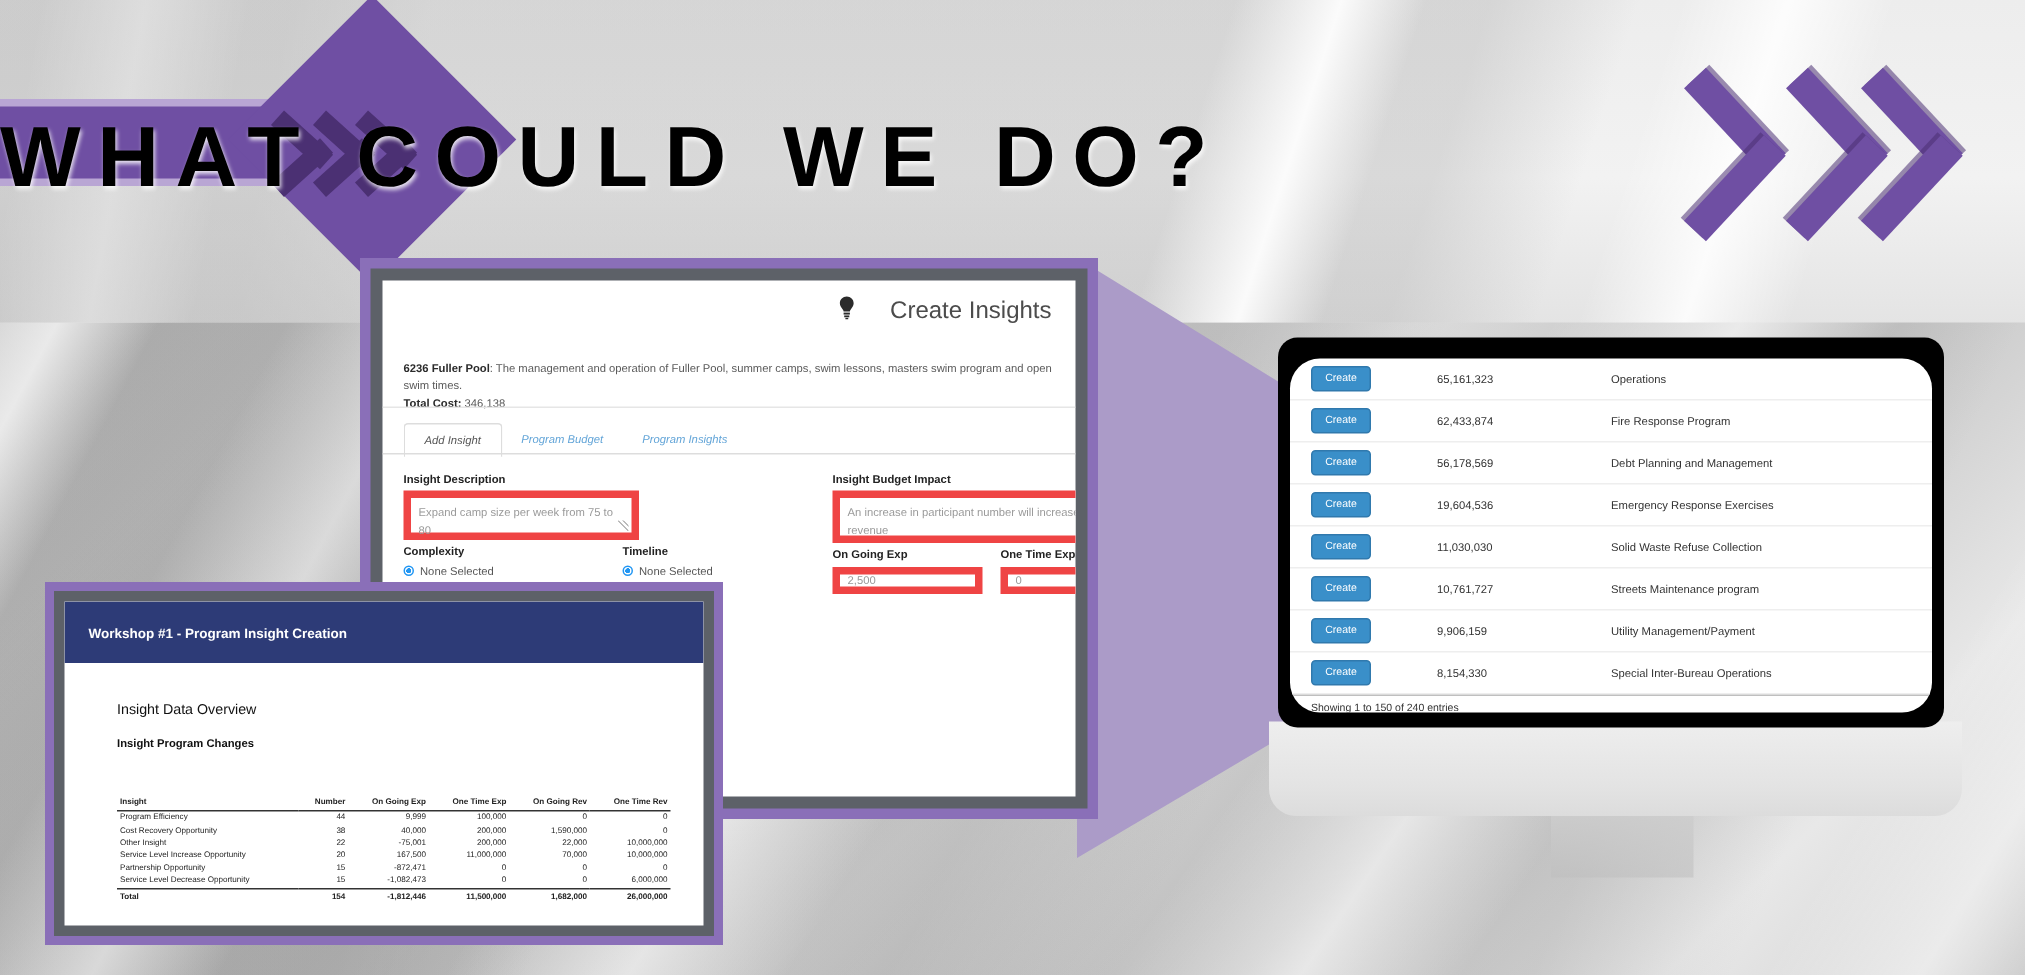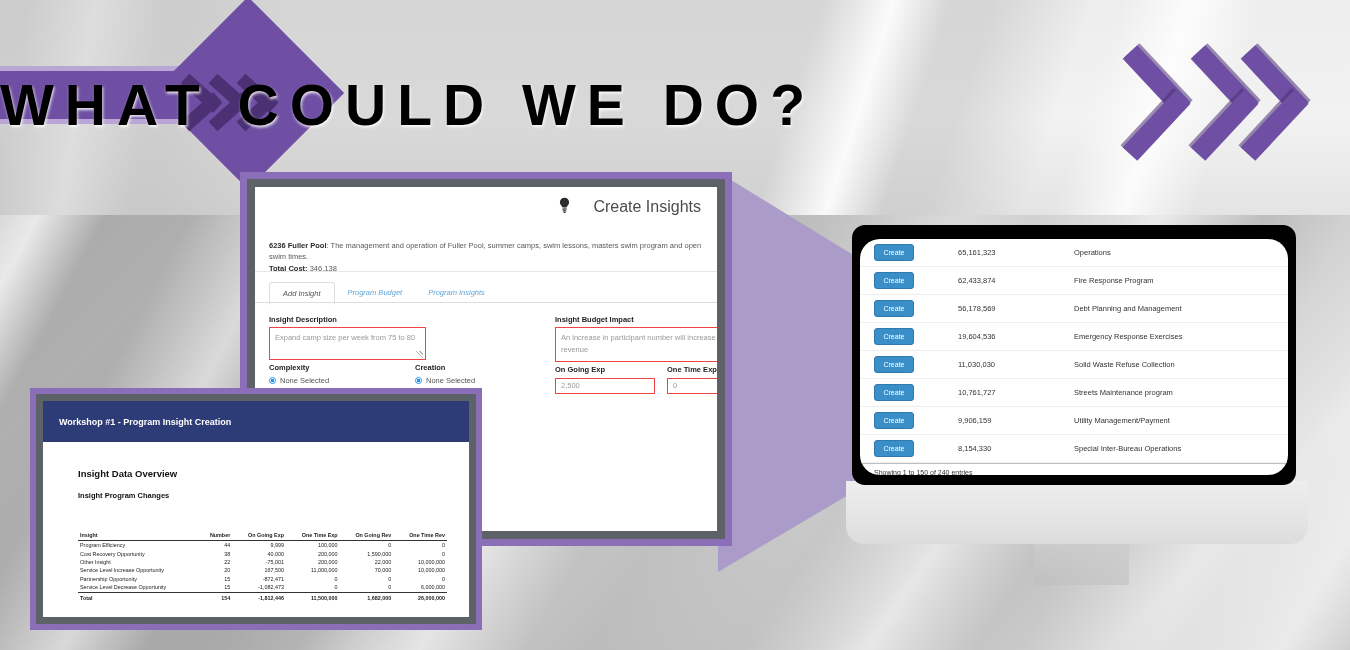--- a/index.html
+++ b/index.html
@@ -129,21 +129,21 @@
     font-size: 7.5px; padding: 6px 13px; color: #63a5d8; cursor: pointer; white-space: nowrap; font-style: italic;
   }
   .tab.active {
     color: #555; background: #fff;
     border: 1px solid #ddd; border-bottom: 1px solid #fff; border-radius: 3px 3px 0 0;
   }
   #tabline { position: absolute; left: 0; top: 115px; width: 100%; height: 1px; background: #ddd; }
 
   .fld-label { font-size: 7.5px; font-weight: bold; color: #222; }
   .fld-box {
-    border: 1px solid #ef4444; background: #fff; color: #9a9a9a;
+    border: 5px solid #ef4444; background: #fff; color: #9a9a9a;
     font-size: 7.5px; line-height: 1.55; padding: 4px 5px;
     font-family: "Liberation Sans", sans-serif;
   }
   .resize-grip {
     position: absolute; right: 2px; bottom: 1px; width: 7px; height: 7px;
     background:
       linear-gradient(45deg, transparent 45%, #bbb 45%, #bbb 55%, transparent 55%),
       linear-gradient(45deg, transparent 70%, #bbb 70%, #bbb 80%, transparent 80%);
   }
   #desc-wrap { position: absolute; left: 14px; top: 128px; width: 157px; }
@@ -172,21 +172,21 @@
     position: absolute; left: 30px; top: 388px; width: 452px; height: 242px;
     background: #8a6fb8; padding: 6px; z-index: 8;
   }
   #doc-bezel { width: 100%; height: 100%; background: #5d6168; padding: 7px; }
   #doc-page { width: 100%; height: 100%; background: #fff; position: relative; overflow: hidden; }
   #doc-header {
     height: 41px; background: #2d3b77; display: flex; align-items: center; padding-left: 16px;
   }
   #doc-header span { color: #fff; font-size: 9px; font-weight: bold; }
   #doc-body { padding: 26px 22px 0 35px; }
-  #doc-h1 { font-size: 9.5px; font-weight: bold; color: #111; }
+  #doc-h1 { font-size: 9.5px; font-weight: normal; color: #111; }
   #doc-h2 { font-size: 7.5px; font-weight: bold; color: #111; margin-top: 12px; }
   #doc-table { width: 100%; border-collapse: collapse; margin-top: 31px; font-size: 5.4px; color: #222; }
   #doc-table th {
     font-weight: bold; text-align: right; padding: 1px 2px 2px 2px;
     border-bottom: 1px solid #333;
   }
   #doc-table th:first-child, #doc-table td:first-child { text-align: left; }
   #doc-table td { text-align: right; padding: 1.2px 2px; }
   #doc-table tr.total td { font-weight: bold; border-top: 1px solid #333; padding-top: 2px; }
   #doc-table tr.lastdata td { padding-bottom: 2px; }
@@ -363,21 +363,21 @@
               <span class="rb-label">Low</span>
             </div>
             <div class="radio-row">
               <span class="rb"></span>
               <span class="rb-label">High</span>
             </div>
           </div>
     </div>
 
     <div class="radio-group" id="timeline">
-      <div class="fld-label">Creation</div>
+      <div class="fld-label">Timeline</div>
       <div id="timeline-opts">
             <div class="radio-row">
               <span class="rb on"></span>
               <span class="rb-label">None Selected</span>
             </div>
             <div class="radio-row">
               <span class="rb"></span>
               <span class="rb-label">Short Term</span>
             </div>
             <div class="radio-row">

